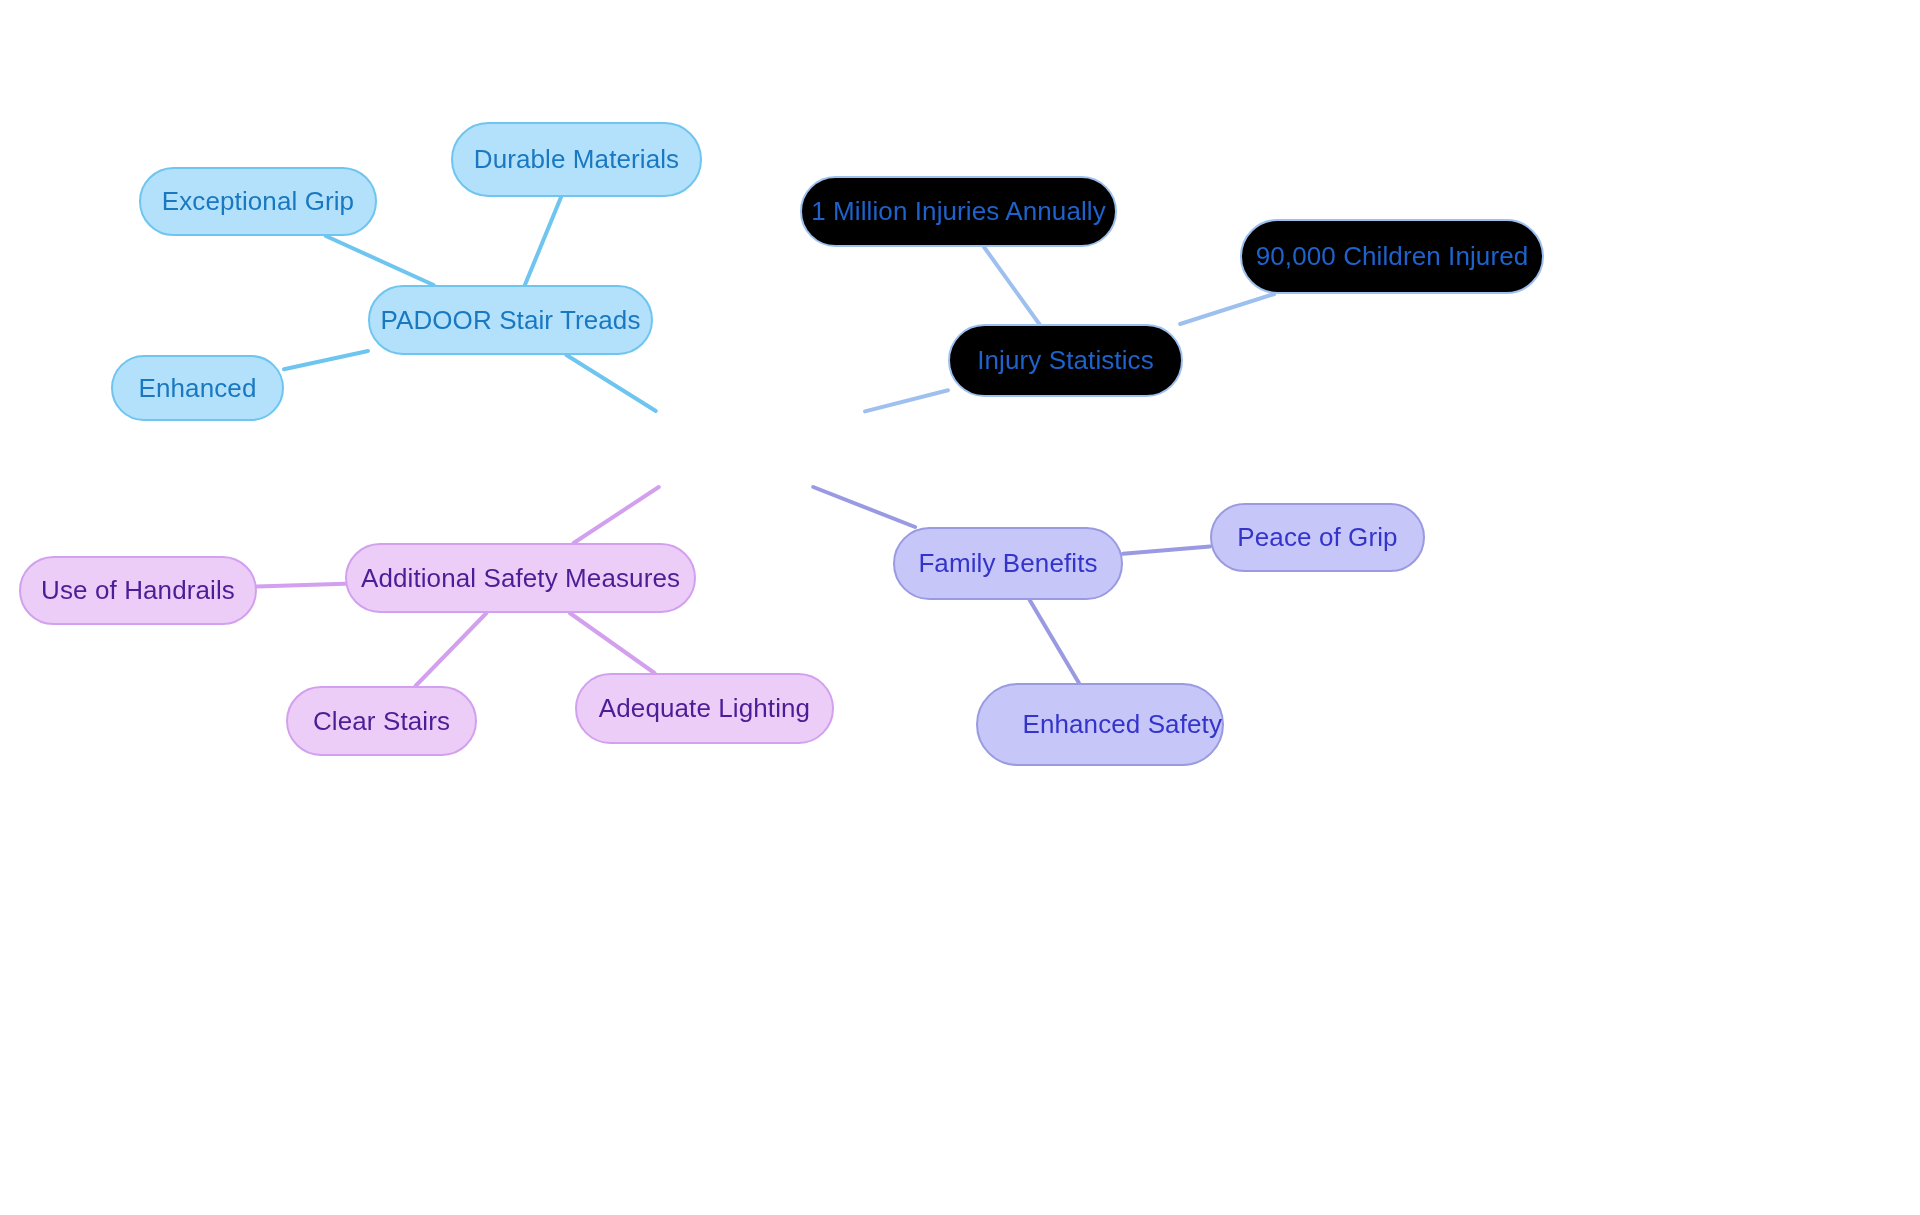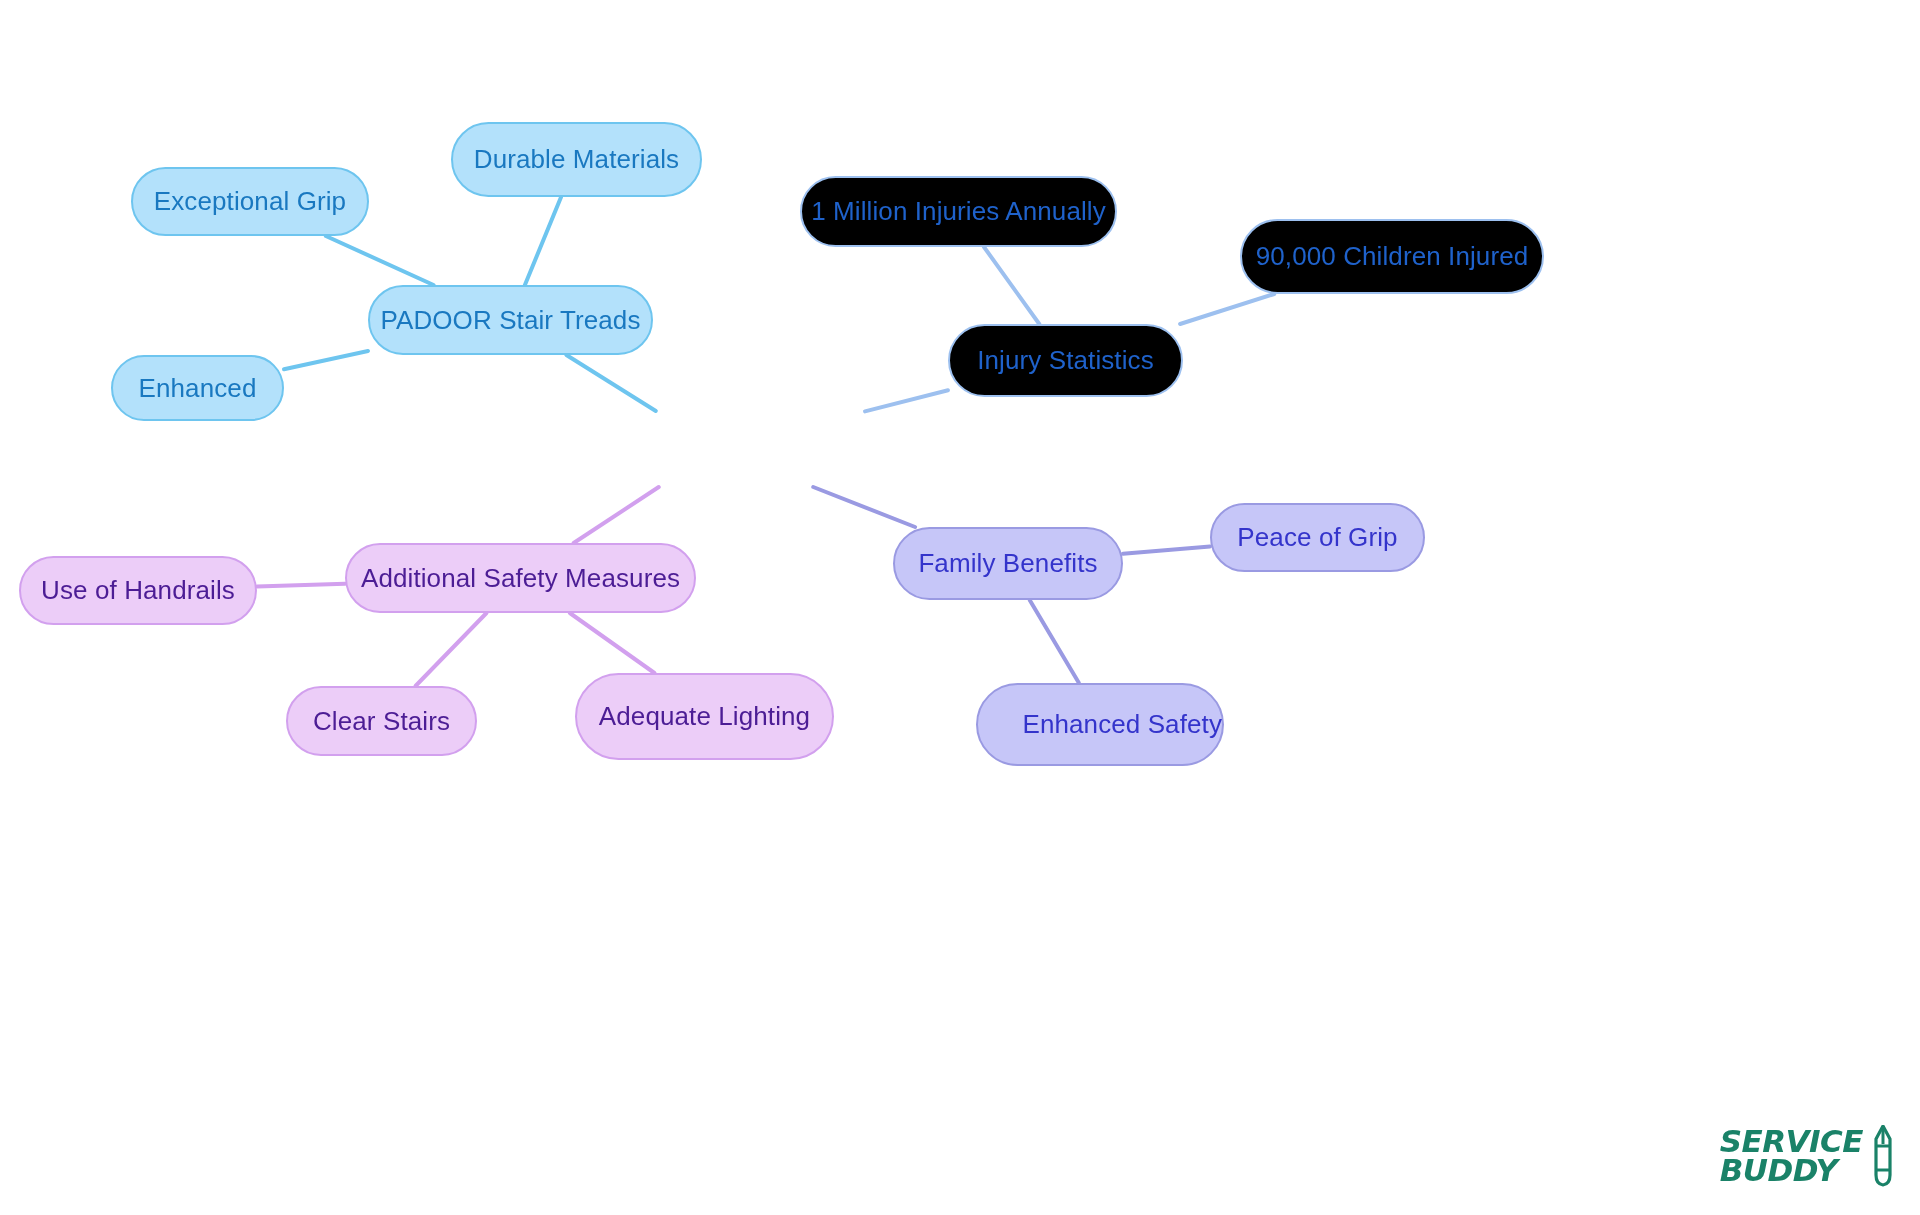--- a/index.html
+++ b/index.html
@@ -121,21 +121,21 @@
       <line x1="345" y1="583.7352941176471" x2="257" y2="586.6111111111111" stroke="#d2a0ee" stroke-width="4" stroke-linecap="round"></line>
       <line x1="486.47902097902096" y1="613" x2="415.52097902097904" y2="686" stroke="#d2a0ee" stroke-width="4" stroke-linecap="round"></line>
       <line x1="569.8486590038315" y1="613" x2="654.4463601532567" y2="673" stroke="#d2a0ee" stroke-width="4" stroke-linecap="round"></line>
     </svg>
 
 
   <div id="node-layer">
       <div class="node branch-treads" style="left: 368px; top: 285px; width: 285px; height: 70px;">
         <span>PADOOR Stair Treads</span>
       </div>
-      <div class="node leaf-treads" style="left: 131px; top: 167px; width: 238px; height: 69px;">
+      <div class="node leaf-treads" style="left: 139px; top: 167px; width: 238px; height: 69px;">
         <span>Exceptional Grip</span>
       </div>
       <div class="node leaf-treads" style="left: 451px; top: 122px; width: 251px; height: 75px;">
         <span>Durable Materials</span>
       </div>
       <div class="node leaf-treads" style="left: 111px; top: 355px; width: 173px; height: 66px;">
         <span>Enhanced</span>
       </div>
       <div class="node branch-stats" style="left: 948px; top: 324px; width: 235px; height: 73px;">
         <span>Injury Statistics</span>
@@ -157,31 +157,19 @@
       </div>
       <div class="node branch-measures" style="left: 345px; top: 543px; width: 351px; height: 70px;">
         <span>Additional Safety Measures</span>
       </div>
       <div class="node leaf-measures" style="left: 19px; top: 556px; width: 238px; height: 69px;">
         <span>Use of Handrails</span>
       </div>
       <div class="node leaf-measures" style="left: 286px; top: 686px; width: 191px; height: 70px;">
         <span>Clear Stairs</span>
       </div>
-      <div class="node leaf-measures" style="left: 575px; top: 673px; width: 259px; height: 87px;">
+      <div class="node leaf-measures" style="left: 575px; top: 673px; width: 259px; height: 71px;">
         <span>Adequate Lighting</span>
       </div>
     </div>
 
-  <div id="logo">
-    <div class="wordmark">
-      <span>SERVICE</span>
-      <span>BUDDY</span>
-    </div>
-    <svg class="pencil" width="22" height="62" viewBox="0 0 22 62">
-      <path d="M11 1 L18 14 L18 50 Q18 59 11 60 Q4 59 4 50 L4 14 Z" fill="none" stroke="#1a8268" stroke-width="3.2" stroke-linejoin="round"></path>
-      <line x1="4.6" y1="21" x2="17.4" y2="21" stroke="#1a8268" stroke-width="3"></line>
-      <line x1="4.6" y1="45" x2="17.4" y2="45" stroke="#1a8268" stroke-width="3"></line>
-      <line x1="11" y1="4" x2="11" y2="19" stroke="#1a8268" stroke-width="3"></line>
-    </svg>
-  </div>
 
 </div>
 
 </body></html>

